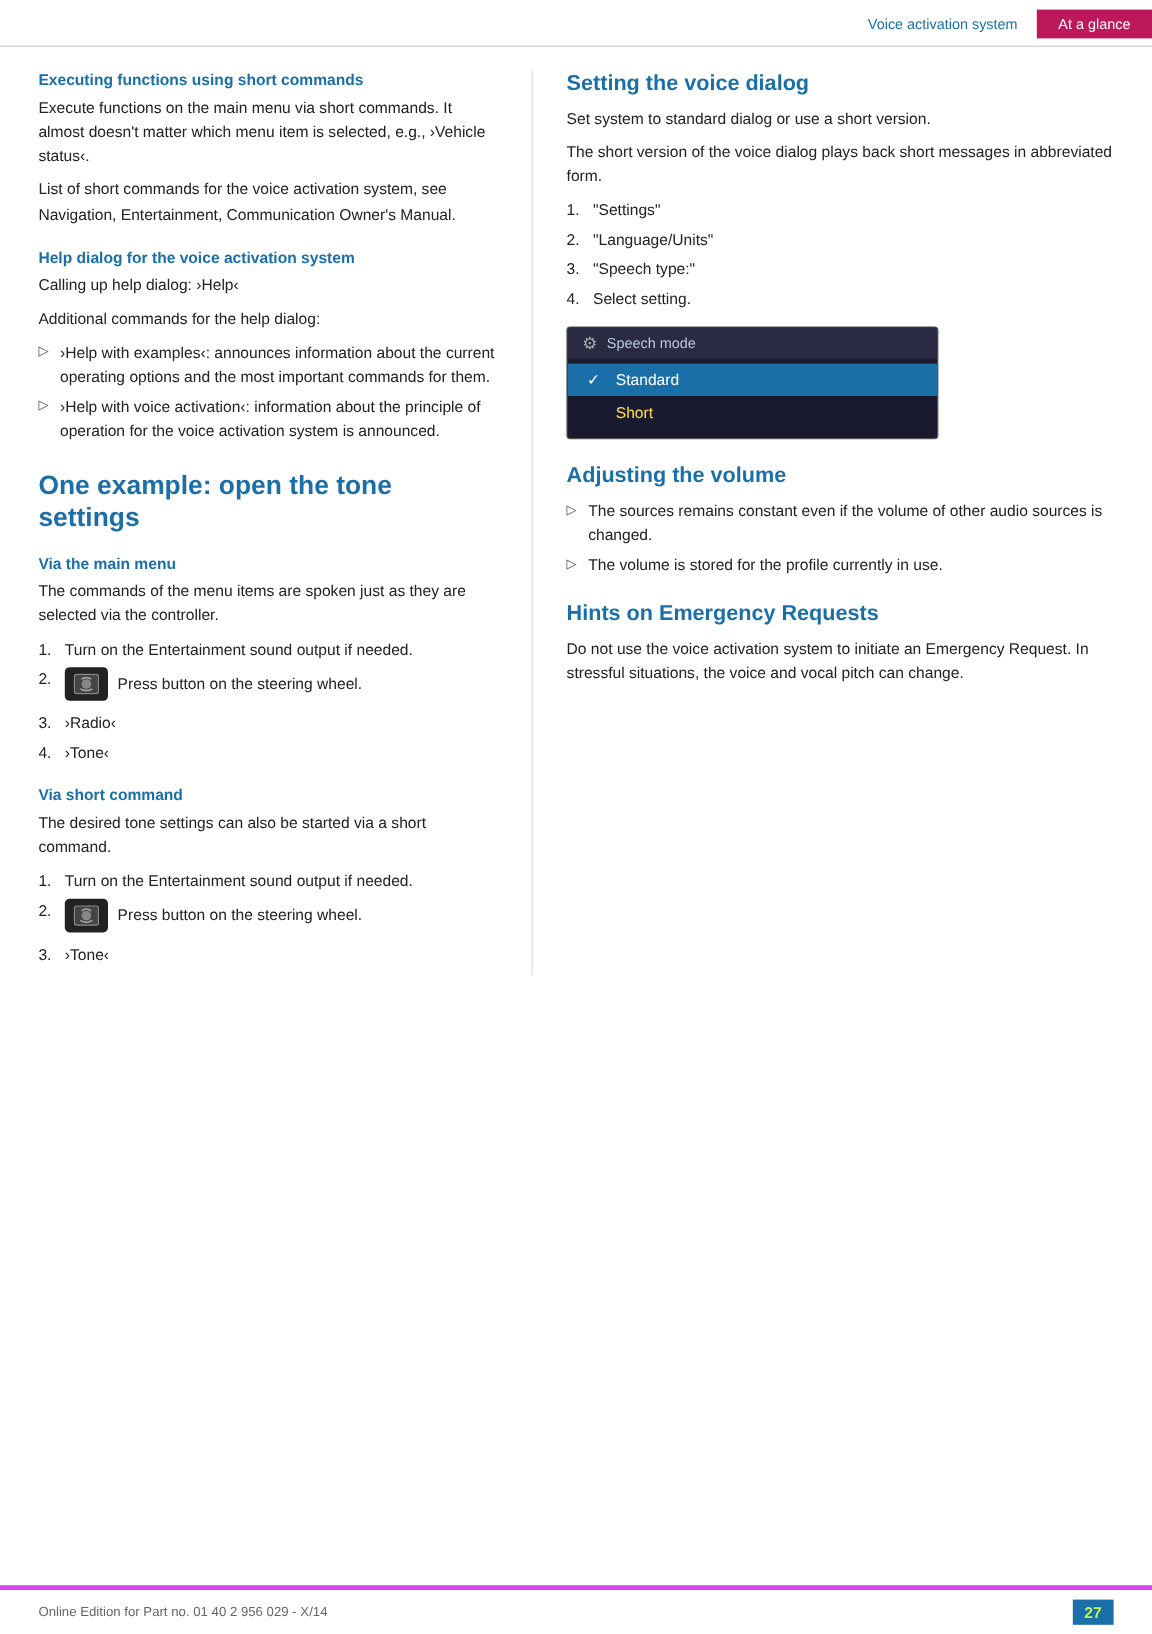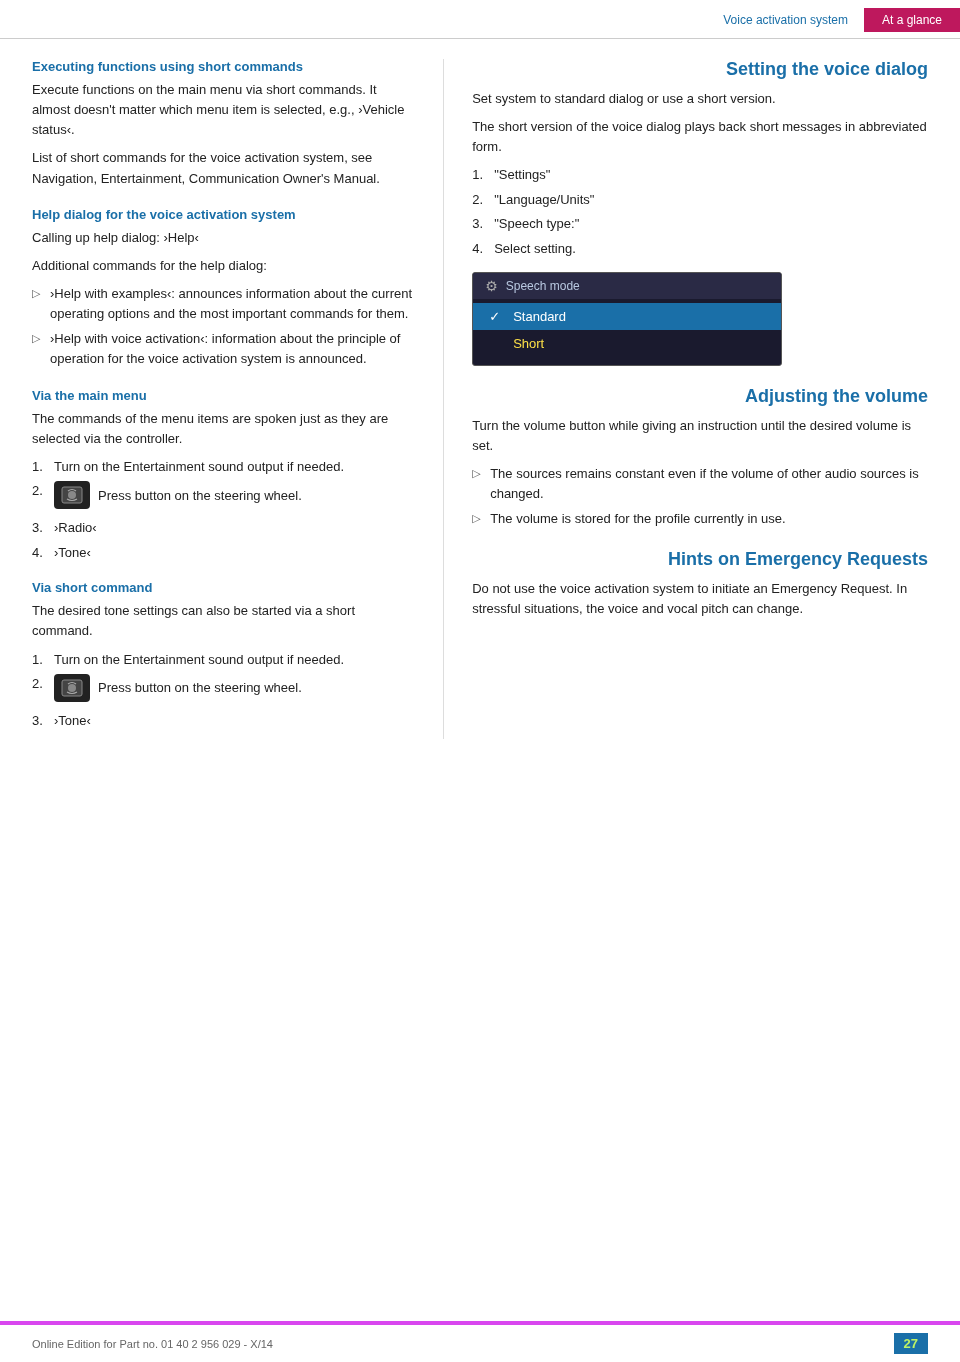--- a/index.html
+++ b/index.html
@@ -72,21 +72,20 @@
       margin-bottom: 8px;
       line-height: 1.2;
     }
     .medium-heading {
       font-size: 18px;
       font-weight: bold;
       color: #1a6fa8;
       margin-top: 20px;
       margin-bottom: 8px;
       line-height: 1.2;
-      text-align: right;
     }
 
     p {
       font-size: 13px;
       line-height: 1.55;
       margin-bottom: 8px;
       color: #222;
     }
 
     
@@ -255,20 +254,21 @@
       <li>
         <span class="arrow">▷</span>
         <span class="bullet-content">›Help with examples‹: announces information about the current operating options and the most important commands for them.</span>
       </li>
       <li>
         <span class="arrow">▷</span>
         <span class="bullet-content">›Help with voice activation‹: information about the principle of operation for the voice activation system is announced.</span>
       </li>
     </ul>
 
+    <div class="big-heading">One example: open the tone settings</div>
 
     <div class="section-heading">Via the main menu</div>
     <p>The commands of the menu items are spoken just as they are selected via the controller.</p>
 
     <ol class="step-list">
       <li>
         <span class="step-num">1.</span>
         <span class="step-content">Turn on the Entertainment sound output if needed.</span>
       </li>
       <li>
@@ -365,21 +365,20 @@
           <span>Standard</span>
         </div>
         <div class="speech-mode-option">
           <span class="check"> </span>
           <span>Short</span>
         </div>
       </div>
     </div>
 
     <div class="medium-heading">Adjusting the volume</div>
-    <p>Turn the volume button while giving an instruction until the desired volume is set.</p>
 
     <ul class="arrow-list">
       <li>
         <span class="arrow">▷</span>
         <span class="bullet-content">The sources remains constant even if the volume of other audio sources is changed.</span>
       </li>
       <li>
         <span class="arrow">▷</span>
         <span class="bullet-content">The volume is stored for the profile currently in use.</span>
       </li>

